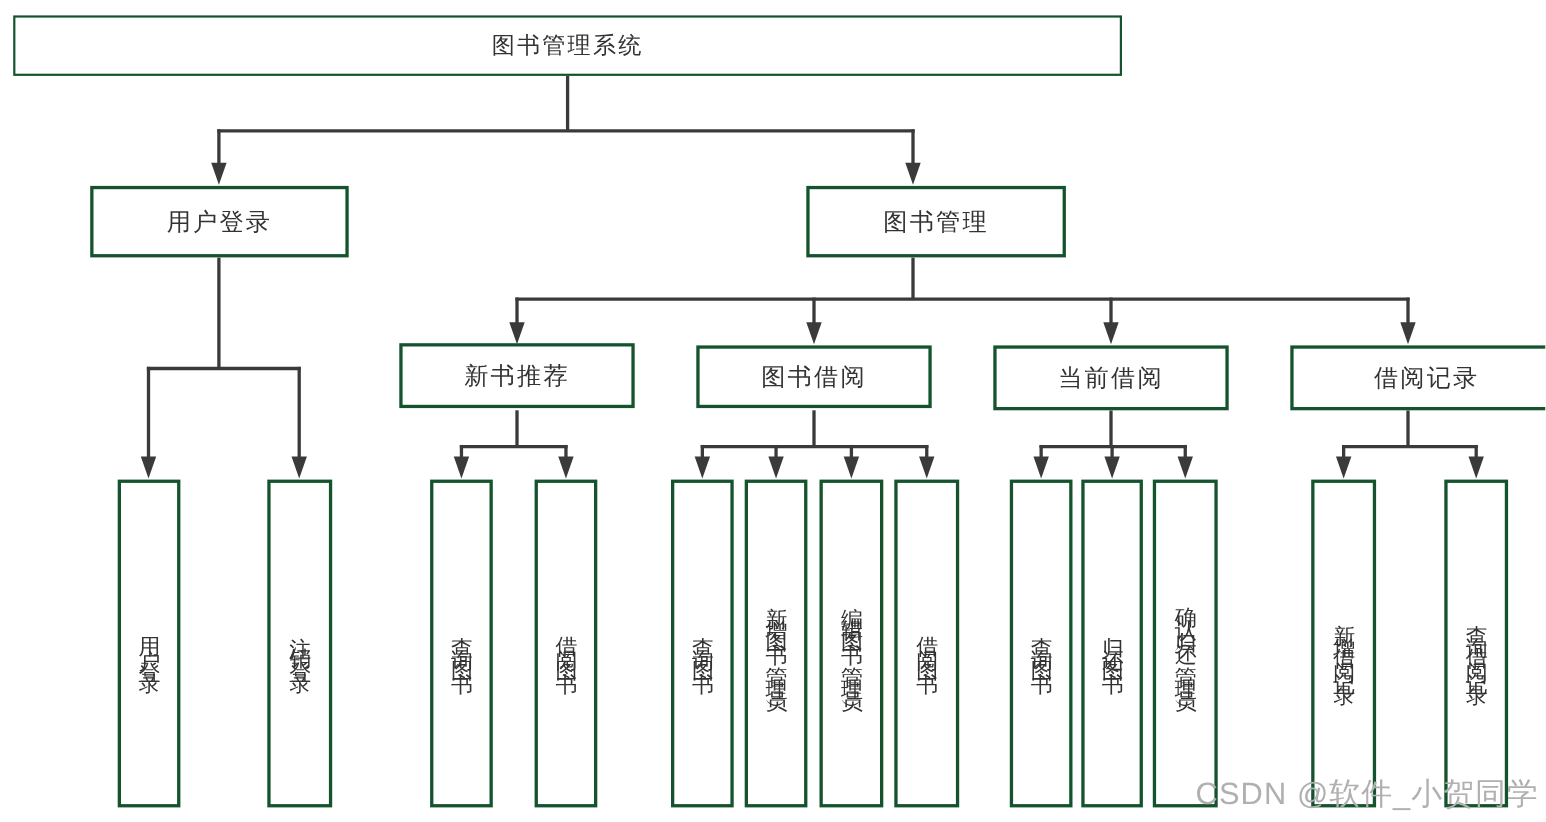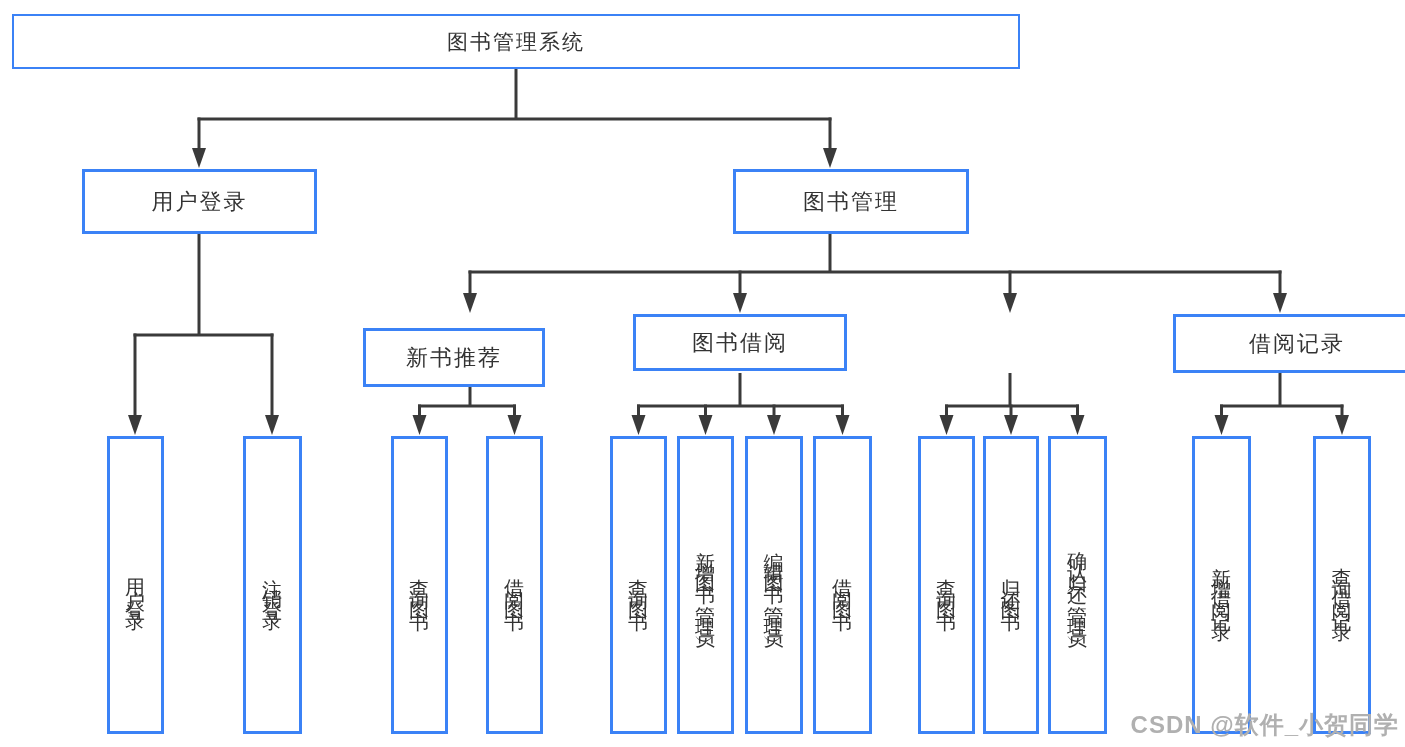--- a/index.html
+++ b/index.html
@@ -14,21 +14,21 @@
   }
   svg.connectors {
     position: absolute;
     left: 0; top: 0;
     z-index: 0;
   }
   .box {
     position: absolute;
     box-sizing: border-box;
     background: #ffffff;
-    border: 3px solid #3b82f6;
+    border: 3px solid #14532d;
     display: flex;
     align-items: center;
     justify-content: center;
     z-index: 1;
   }
   .box .hlabel {
     font-size: 22px;
     letter-spacing: 2px;
     color: #333333;
     line-height: 1;
@@ -41,26 +41,25 @@
     text-orientation: mixed;
     font-size: 20px;
     letter-spacing: 11px;
     line-height: 1.1;
     color: #333333;
   }
   .watermark {
     position: absolute;
     right: 6px;
     bottom: 6px;
-    font-size: 24px;
+    font-size: 28px;
     letter-spacing: 1px;
     color: #b0b0b0;
     z-index: 5;
     white-space: nowrap;
-    font-weight: bold;
   }
 </style>
 </head>
 <body>
 
 <div class="canvas">
 
   <svg class="connectors" width="1405" height="747" viewBox="0 0 1405 747" xmlns="http://www.w3.org/2000/svg">
     <g stroke="#3a3a3a" stroke-width="3" fill="none">
 
@@ -133,26 +132,29 @@
     <span class="hlabel">图书管理系统</span>
   </div>
 
   <div class="box" style="left:82px; top:169px; width:235px; height:65px;">
     <span class="hlabel">用户登录</span>
   </div>
   <div class="box" style="left:733px; top:169px; width:236px; height:65px;">
     <span class="hlabel">图书管理</span>
   </div>
 
-  <div class="box" style="left:363px; top:328px; width:182px; height:59px;">
+  <div class="box" style="left:363px; top:312px; width:214px; height:59px;">
     <span class="hlabel">新书推荐</span>
   </div>
   <div class="box" style="left:633px; top:314px; width:214px; height:57px;">
     <span class="hlabel">图书借阅</span>
   </div>
+  <div class="box" style="left:903px; top:314px; width:214px; height:59px;">
+    <span class="hlabel">当前借阅</span>
+  </div>
   <div class="box" style="left:1173px; top:314px; width:248px; height:59px;">
     <span class="hlabel">借阅记录</span>
   </div>
 
   <div class="box leaf" style="left:107px; top:436px; width:57px; height:298px;">
     <span class="vlabel">用户登录</span>
   </div>
   <div class="box leaf" style="left:243px; top:436px; width:59px; height:298px;">
     <span class="vlabel">注销登录</span>
   </div>

